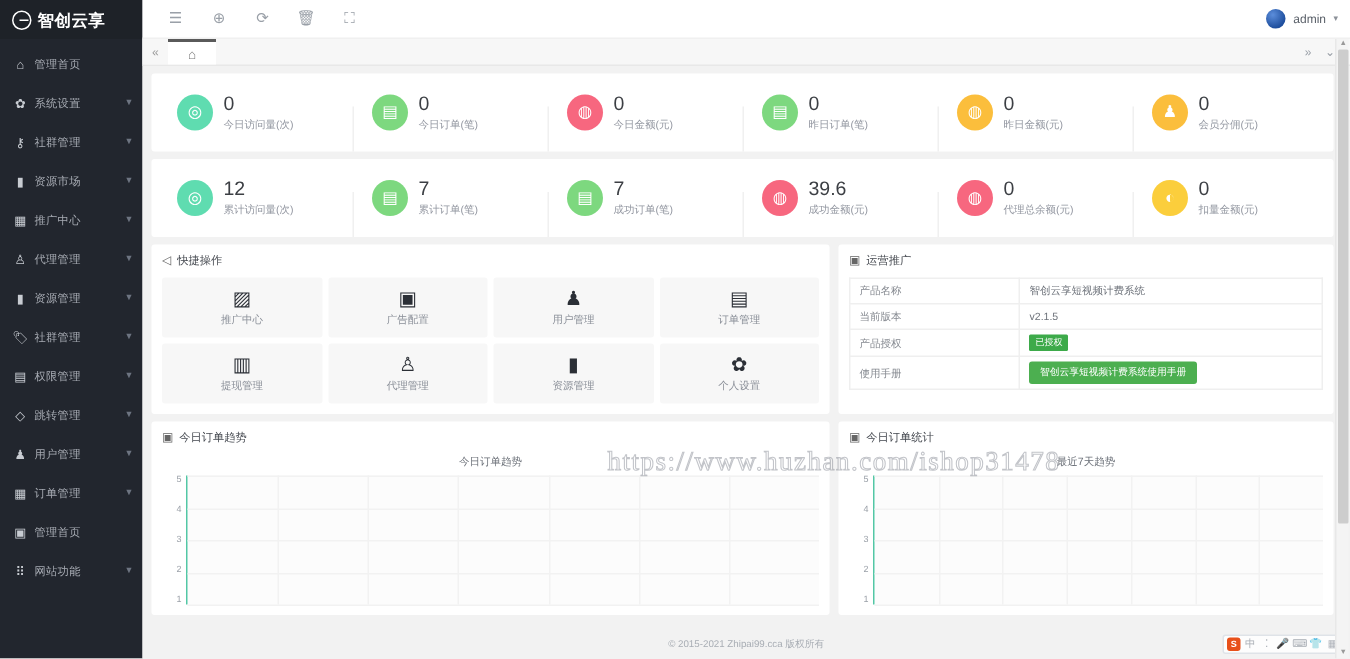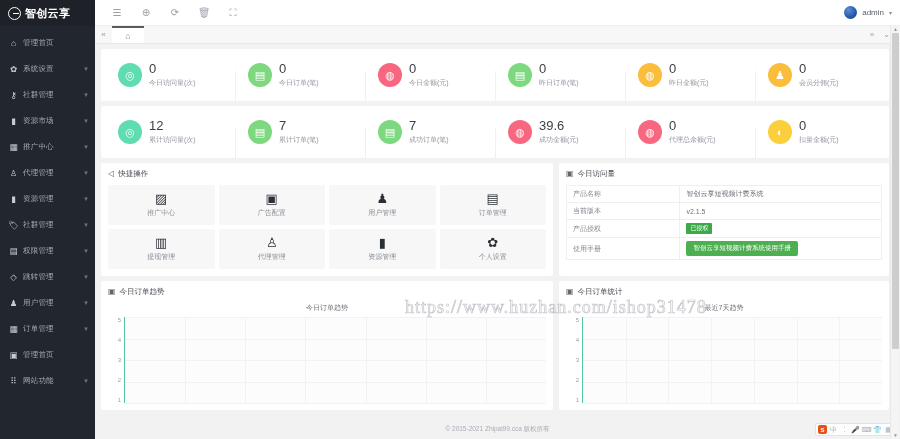--- a/index.html
+++ b/index.html
@@ -509,21 +509,21 @@
             <div class="quick-cell">
               <div class="q-ico">✿</div>
               <div class="q-lbl">个人设置</div>
             </div>
           </div>
       </section>
 
       <section class="panel version">
         <div class="panel-hd">
           <span class="hd-ico">▣</span>
-          <span>今日访问量</span>
+          <span>运营推广</span>
         </div>
         <table class="ver-table">
           <tbody id="ver-body">
               <tr>
                 <td class="k">产品名称</td>
                 <td>智创云享短视频计费系统</td>
               </tr>
               <tr>
                 <td class="k">当前版本</td>
                 <td>v2.1.5</td>

